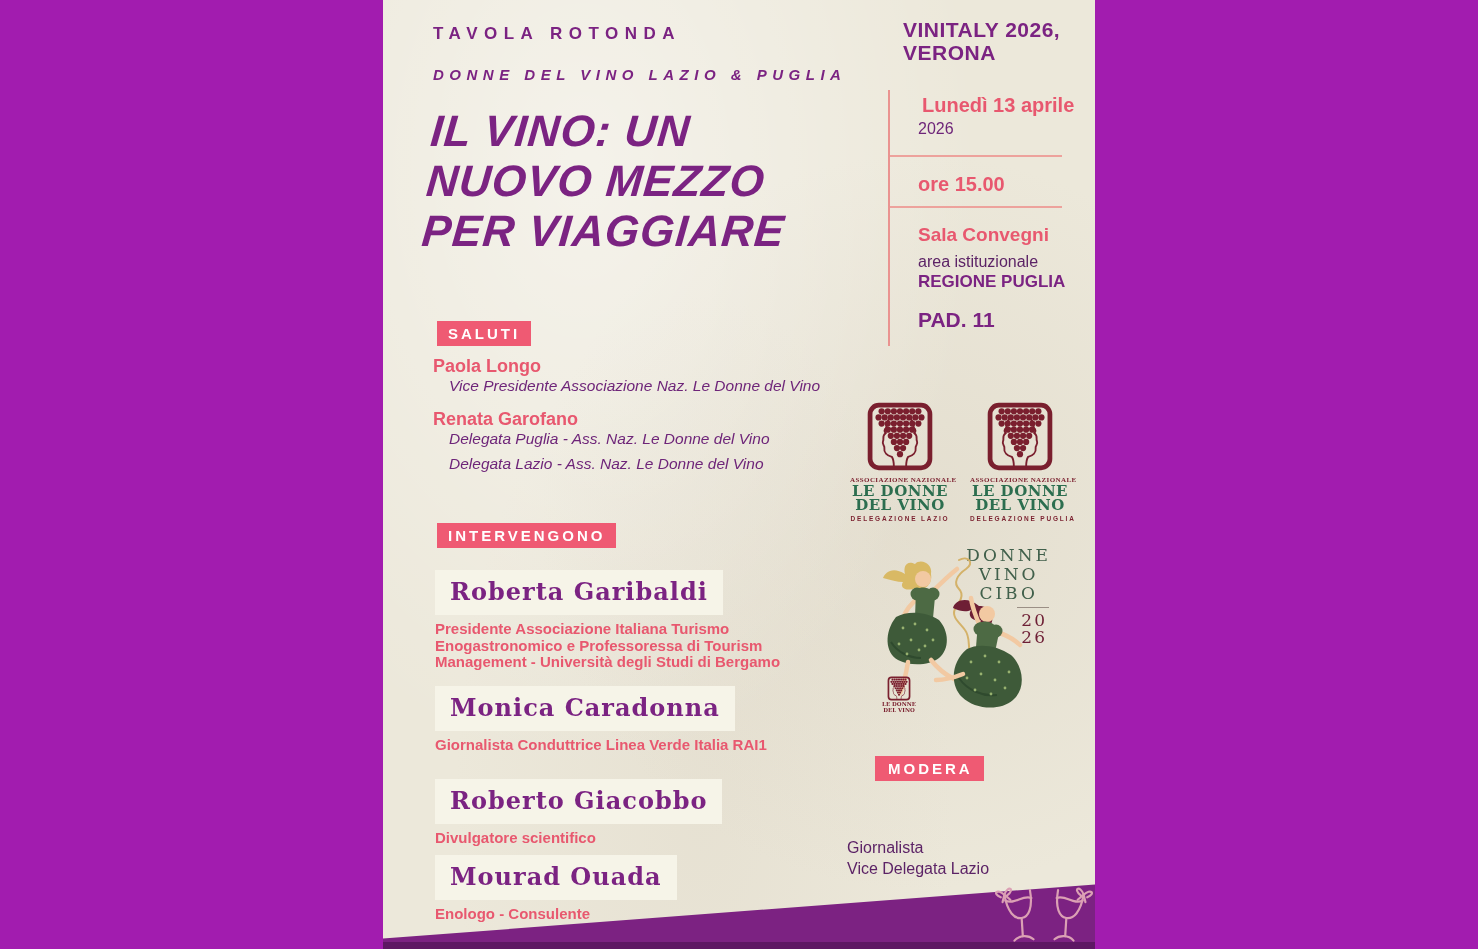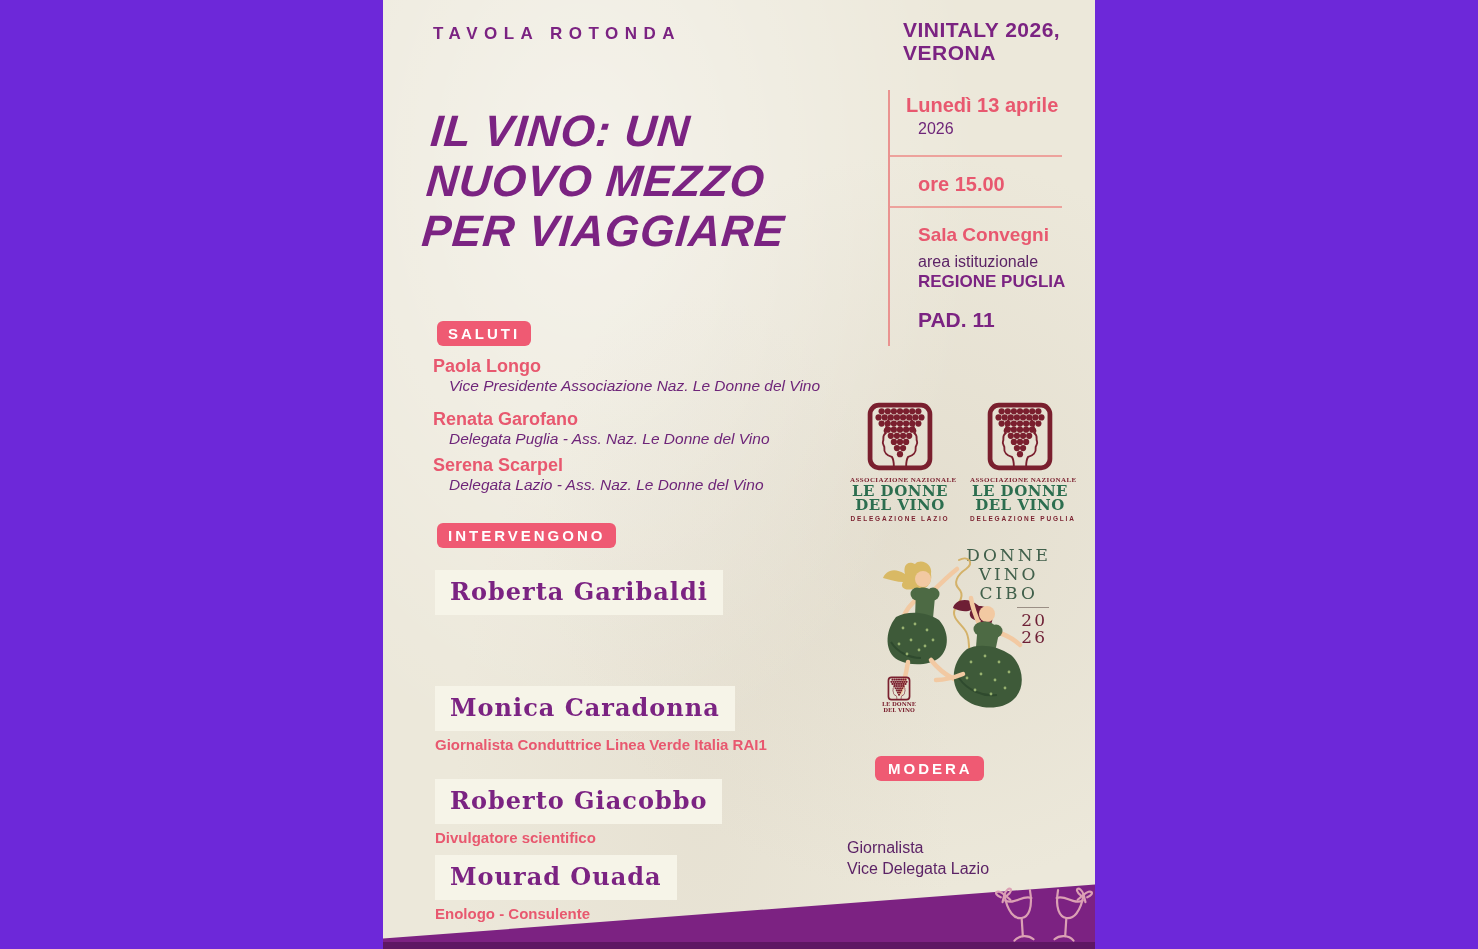--- a/index.html
+++ b/index.html
@@ -1,53 +1,53 @@
 <!DOCTYPE html>
 <html><head>
 <meta charset="utf-8">
 <style>
   html,body{margin:0;padding:0;background:#ffffff;}
-  .canvas{width:1478px;height:949px;margin:0 auto;position:relative;background:#6d28d9;overflow:hidden;}
+  .canvas{width:1478px;height:949px;margin:0 auto;position:relative;background:#a21caf;overflow:hidden;}
   .poster{
     position:absolute;left:383px;top:0;width:712px;height:949px;overflow:hidden;
     background-color:#ece8da;
     background-image:
       radial-gradient(ellipse at 28% 18%, rgba(255,255,255,.45), transparent 55%),
       radial-gradient(ellipse at 75% 55%, rgba(206,196,178,.28), transparent 50%),
       radial-gradient(ellipse at 45% 85%, rgba(214,205,188,.25), transparent 45%);
     font-family:"Liberation Sans", sans-serif;
   }
   .abs{position:absolute;}
 
   
   .kicker{left:50px;top:24px;font-size:17px;font-weight:700;letter-spacing:6.5px;color:#7b2382;}
   .series{left:50px;top:66px;font-size:15px;font-style:italic;font-weight:700;letter-spacing:5.5px;color:#7b2382;}
   .title{left:50px;top:106px;color:#7b2382;font-size:44px;line-height:50px;font-weight:700;font-style:italic;
          transform:skewX(-5deg);transform-origin:left top;letter-spacing:1px;}
   .badge{display:inline-block;background:#ef5a73;color:#ffffff;font-weight:700;font-size:15px;
-         letter-spacing:3px;padding:4px 11px;border-radius:6px;}
+         letter-spacing:3px;padding:4px 11px;}
   .saluti-badge{left:54px;top:321px;}
   .saluti-list{left:50px;top:356px;}
   .person1{margin-bottom:15px;}
   .person2{margin-bottom:8px;}
   .person-name{color:#e8586f;font-weight:700;font-size:18px;line-height:21px;}
   .person-role{color:#6e2579;font-style:italic;font-size:15.5px;line-height:17px;font-weight:500;margin-left:16px;}
   .intervengono-badge{left:54px;top:523px;}
   .speaker{left:52px;}
   .sp1{top:570px;} .sp2{top:686px;} .sp3{top:779px;} .sp4{top:855px;}
   .name-strip{display:inline-block;background:#f6f4e8;padding:7px 15px 9px;}
   .script-name{font-family:"DejaVu Serif", serif;font-weight:700;font-size:24px;
                color:#7b2382;letter-spacing:1px;}
   .speaker-role{margin-top:6px;color:#e8586f;font-weight:700;font-size:15px;line-height:16.5px;max-width:382px;}
 
   
   .fair{left:520px;top:18px;font-size:21px;font-weight:700;color:#7b2382;line-height:23px;
         white-space:pre-line;letter-spacing:.5px;}
   .details{left:505px;top:90px;width:190px;height:256px;border-left:2px solid #ea9390;}
-  .d-date{left:16px;top:4px;color:#e8586f;font-weight:700;font-size:20px;}
+  .d-date{left:32px;top:4px;color:#e8586f;font-weight:700;font-size:20px;}
   .d-year{left:28px;top:30px;color:#6e2579;font-size:16px;font-weight:500;}
   .rule{left:0;width:172px;border-top:2px solid #eda29c;}
   .rule1{top:65px;} .rule2{top:116px;}
   .d-time{left:28px;top:83px;color:#e8586f;font-weight:700;font-size:20px;}
   .d-venue{left:28px;top:134px;color:#e8586f;font-weight:700;font-size:19px;}
   .d-area{left:28px;top:163px;color:#5c2366;font-size:16px;}
   .d-region{left:28px;top:182px;color:#7b2382;font-weight:700;font-size:17px;}
   .d-pav{left:28px;top:218px;color:#7b2382;font-weight:700;font-size:21px;}
 
   
@@ -139,48 +139,49 @@
         <circle cx="50" cy="78" r="4.6"></circle>
       </g>
     </g>
   </defs>
 </svg>
 
 <div class="canvas">
 <div class="poster">
 
   <div class="abs kicker">TAVOLA ROTONDA</div>
+  <div class="abs series">DONNE DEL VINO LAZIO &amp; PUGLIA</div>
   <div class="abs title">
     <div>IL VINO: UN</div>
     <div>NUOVO MEZZO</div>
     <div>PER VIAGGIARE</div>
   </div>
 
   <div class="abs badge saluti-badge">SALUTI</div>
   <div class="abs saluti-list">
     <div class="person person1">
       <div class="person-name">Paola Longo</div>
       <div class="person-role">Vice Presidente Associazione Naz. Le Donne del Vino</div>
     </div>
     <div class="person person2">
       <div class="person-name">Renata Garofano</div>
       <div class="person-role">Delegata Puglia - Ass. Naz. Le Donne del Vino</div>
     </div>
     <div class="person">
-      <div class="person-name">Serena Scarpel</div>
       <div class="person-role">Delegata Lazio - Ass. Naz. Le Donne del Vino</div>
     </div>
   </div>
 
   <div class="abs badge intervengono-badge">INTERVENGONO</div>
 
   <div class="abs speaker sp1">
     <div class="name-strip">
       <span class="script-name">Roberta Garibaldi</span>
     </div>
+    <div class="speaker-role">Presidente Associazione Italiana Turismo Enogastronomico e Professoressa di Tourism Management - Università degli Studi di Bergamo</div>
   </div>
   <div class="abs speaker sp2">
     <div class="name-strip">
       <span class="script-name">Monica Caradonna</span>
     </div>
     <div class="speaker-role">Giornalista Conduttrice Linea Verde Italia RAI1</div>
   </div>
   <div class="abs speaker sp3">
     <div class="name-strip">
       <span class="script-name">Roberto Giacobbo</span>

